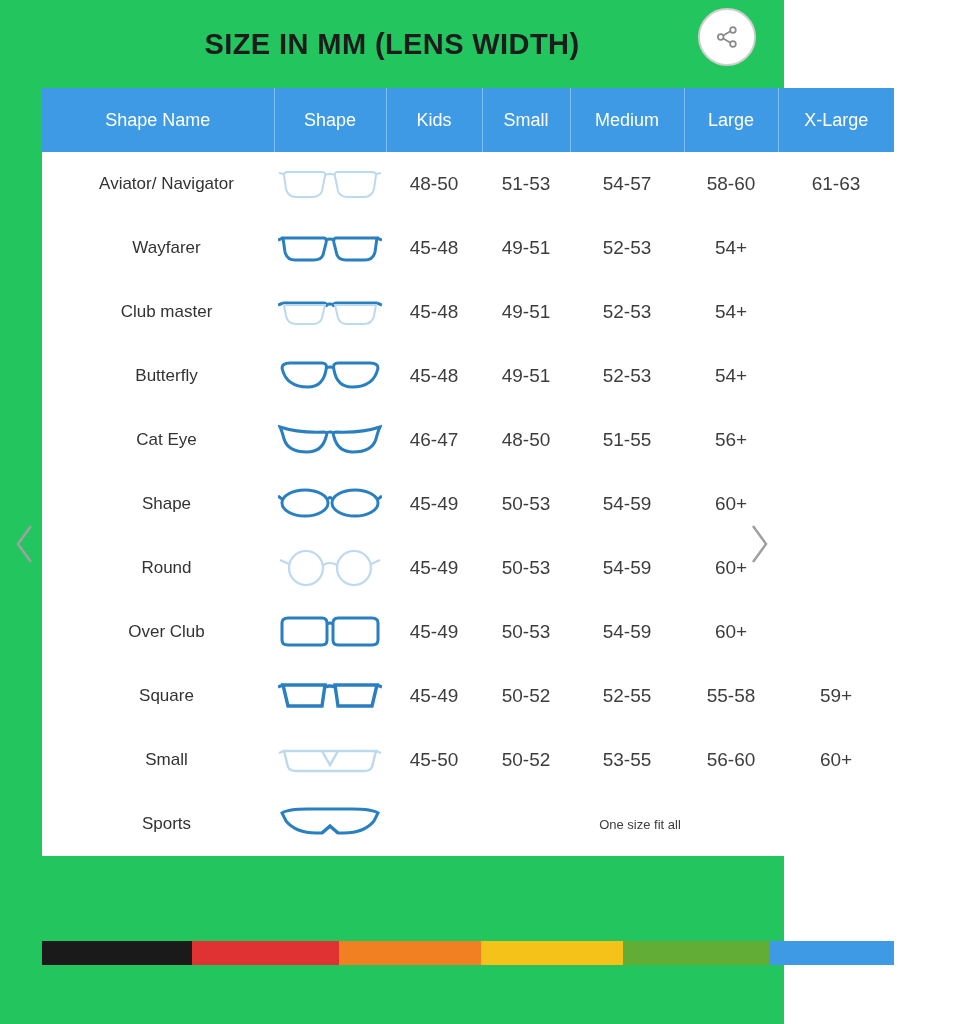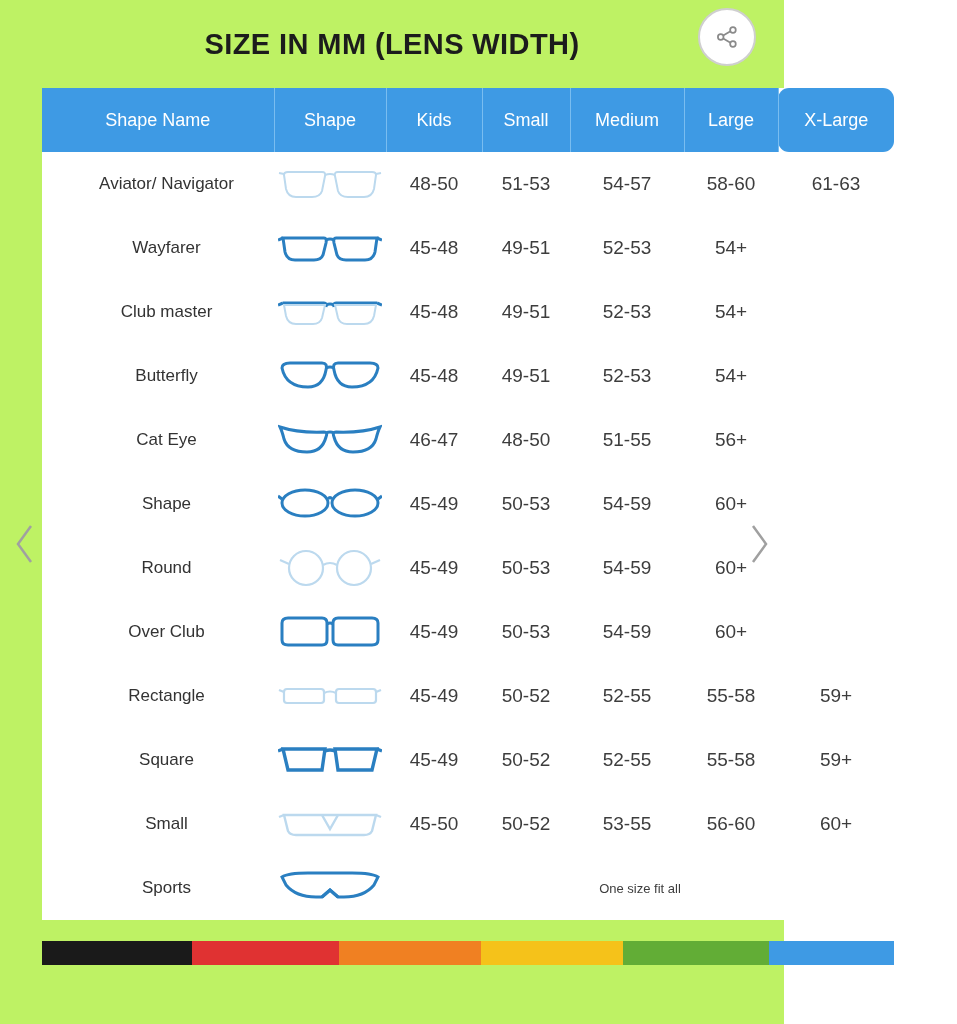--- a/index.html
+++ b/index.html
@@ -12,21 +12,21 @@
     height: 1024px;
     font-family: "Liberation Sans", sans-serif;
     overflow: hidden;
     position: relative;
   }
 
   .page {
     position: relative;
     width: 784px;
     height: 1024px;
-    background: #bef264;
+    background: #22c55e;
   }
 
   
   .title-bar {
     height: 88px;
     display: flex;
     align-items: center;
     justify-content: center;
     position: relative;
   }
@@ -72,21 +72,21 @@
   thead th {
     background: #3e9ae4;
     color: #ffffff;
     font-weight: normal;
     font-size: 18px;
     height: 62px;
     border-right: 1px solid #79bdf0;
     text-align: center;
     vertical-align: middle;
   }
-  thead th:last-child { border-right: none; border-radius: 11px; }
+  thead th:last-child { border-right: none; }
   thead th.shape-name-col { text-align: center; }
 
   tbody td {
     height: 62px;
     font-size: 19px;
     color: #3d3d3d;
     vertical-align: middle;
     text-align: center;
     background: #ffffff;
   }
@@ -328,39 +328,20 @@
               </g>
             </svg>
           </td>
           <td>45-49</td>
           <td>50-53</td>
           <td>54-59</td>
           <td>60+</td>
           <td></td>
         </tr>
 
-        <tr>
-          <td class="name">Rectangle</td>
-          <td class="shape-cell">
-            <svg class="glasses" width="104" height="42" viewBox="0 0 104 42">
-              <g fill="none" stroke="#bcd9ee" stroke-width="2.2">
-                <rect x="6" y="14" width="40" height="14" rx="3"></rect>
-                <rect x="58" y="14" width="40" height="14" rx="3"></rect>
-                <path d="M46 18 Q52 15 58 18"></path>
-                <path d="M6 17 L1 15"></path>
-                  <path d="M98 17 L103 15"></path>
-              </g>
-            </svg>
-          </td>
-          <td>45-49</td>
-          <td>50-52</td>
-          <td>52-55</td>
-          <td>55-58</td>
-          <td>59+</td>
-        </tr>
 
         <tr>
           <td class="name">Square</td>
           <td class="shape-cell">
             <svg class="glasses" width="104" height="42" viewBox="0 0 104 42">
               <g fill="none" stroke="#2a7fc1" stroke-width="3.4">
                 <path d="M5 10 L47 10 L44 31 L10 31 Z"></path>
                 <path d="M99 10 L57 10 L60 31 L94 31 Z"></path>
                 <path d="M47 12 Q52 10 57 12"></path>
                 <path d="M5 10 L0 12"></path>

